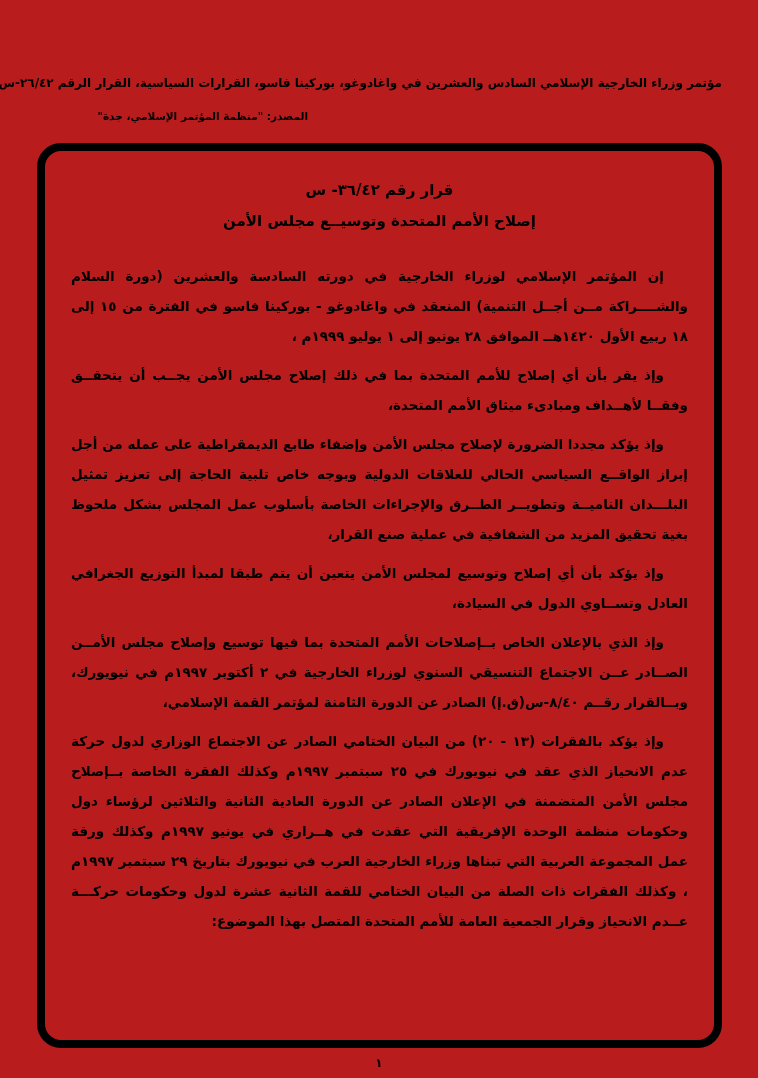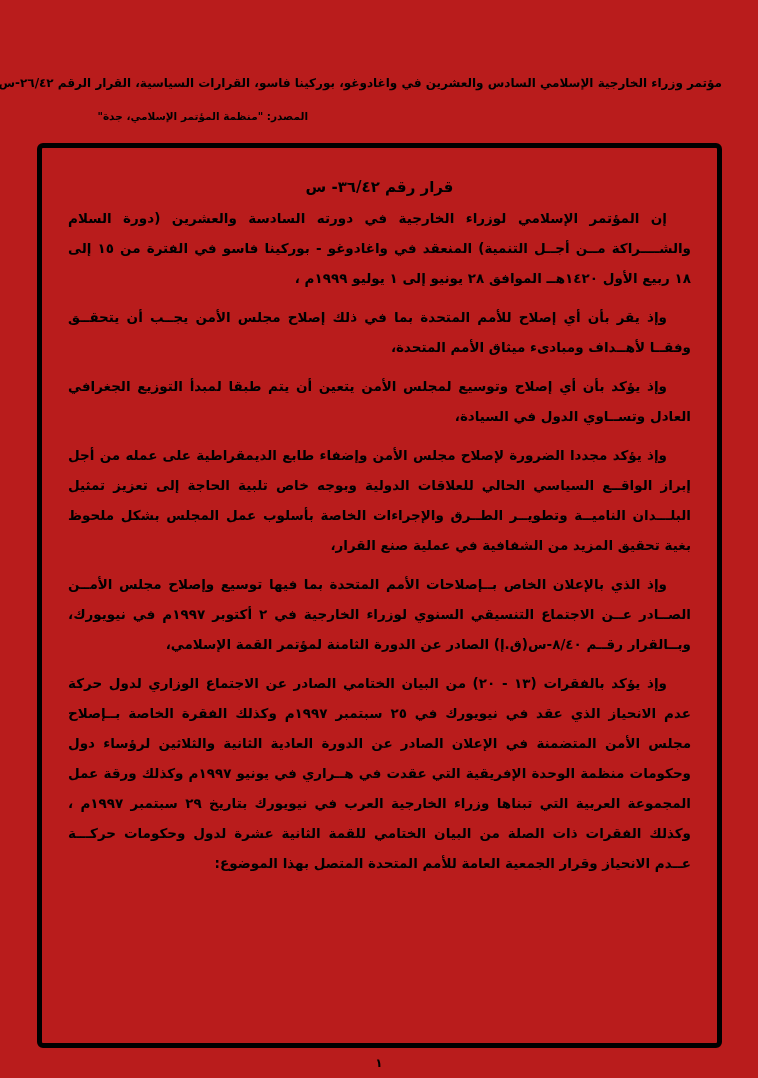--- a/index.html
+++ b/index.html
@@ -31,32 +31,33 @@
     font-weight: bold;
     white-space: nowrap;
   }
   .frame {
     position: absolute;
     left: 37px;
     top: 143px;
     width: 685px;
     height: 905px;
     box-sizing: border-box;
-    border: 5px solid #000000;
-    border-radius: 6px;
+    border: 8px solid #000000;
+    border-radius: 24px;
     padding: 24px 26px 0 26px;
     overflow: hidden;
   }
   .title-block { text-align: center; }
   .title-line {
     font-weight: bold;
     font-size: 15px;
     line-height: 31px;
   }
   .doc-body {
+    margin-top: 24px;
     font-size: 13.5px;
     font-weight: bold;
     line-height: 30px;
     text-align: justify;
   }
   .doc-body p {
     margin: 0 0 9px 0;
     text-indent: 24px;
   }
   .lead { font-weight: bold; }
@@ -76,27 +77,28 @@
 <div class="page">
 
   <div class="header-line">مؤتمر وزراء الخارجية الإسلامي السادس والعشرين في واغادوغو، بوركينا فاسو، القرارات السياسية، القرار الرقم ٢٦/٤٢-س</div>
 
   <div class="source-line">المصدر:  "منظمة المؤتمر الإسلامي، جدة"</div>
 
   <div class="frame">
 
     <div class="title-block">
       <div class="title-line">قرار رقم ٣٦/٤٢- س</div>
+      <div class="title-line">إصلاح الأمم المتحدة وتوسيــع مجلس الأمن</div>
     </div>
 
     <div class="doc-body">
       <p><span class="lead"></span> <span>إن المؤتمر الإسلامي لوزراء الخارجية في دورته السادسة والعشرين (دورة السلام والشــــراكة مــن أجــل التنمية) المنعقد في واغادوغو - بوركينا فاسو في الفترة من ١٥ إلى ١٨ ربيع الأول ١٤٢٠هــ الموافق ٢٨ يونيو إلى ١ يوليو ١٩٩٩م ،</span></p>
       <p><span class="lead">وإذ يقر</span> <span>بأن أي إصلاح للأمم المتحدة بما في ذلك إصلاح مجلس الأمن يجــب أن يتحقــق وفقــا لأهــداف ومبادىء ميثاق الأمم المتحدة،</span></p>
+      <p><span class="lead">وإذ يؤكد</span> <span>مجددا الضرورة لإصلاح مجلس الأمن وإضفاء طابع الديمقراطية على عمله من أجل إبراز الواقــع السياسي الحالي للعلاقات الدولية وبوجه خاص تلبية الحاجة إلى تعزيز تمثيل البلـــدان الناميــة وتطويــر الطــرق والإجراءات الخاصة بأسلوب عمل المجلس بشكل ملحوظ بغية تحقيق المزيد من الشفافية في عملية صنع القرار،</span></p>
       <p><span class="lead">وإذ يؤكد</span> <span>بأن أي إصلاح وتوسيع لمجلس الأمن يتعين أن يتم طبقا لمبدأ التوزيع الجغرافي العادل وتســاوي الدول في السيادة،</span></p>
-      <p><span class="lead">وإذ يؤكد</span> <span>مجددا الضرورة لإصلاح مجلس الأمن وإضفاء طابع الديمقراطية على عمله من أجل إبراز الواقــع السياسي الحالي للعلاقات الدولية وبوجه خاص تلبية الحاجة إلى تعزيز تمثيل البلـــدان الناميــة وتطويــر الطــرق والإجراءات الخاصة بأسلوب عمل المجلس بشكل ملحوظ بغية تحقيق المزيد من الشفافية في عملية صنع القرار،</span></p>
       <p><span class="lead">وإذ الذي</span> <span>بالإعلان الخاص بــإصلاحات الأمم المتحدة بما فيها توسيع وإصلاح مجلس الأمــن الصــادر عــن الاجتماع التنسيقي السنوي لوزراء الخارجية في ٢ أكتوبر ١٩٩٧م في نيويورك، وبــالقرار رقــم ٨/٤٠-س(ق.إ) الصادر عن الدورة الثامنة لمؤتمر القمة الإسلامي،</span></p>
       <p><span class="lead">وإذ يؤكد</span> <span>بالفقرات (١٣ - ٢٠) من البيان الختامي الصادر عن الاجتماع الوزاري لدول حركة عدم الانحياز الذي عقد في نيويورك في ٢٥ سبتمبر ١٩٩٧م وكذلك الفقرة الخاصة بــإصلاح مجلس الأمن المتضمنة في الإعلان الصادر عن الدورة العادية الثانية والثلاثين لرؤساء دول وحكومات منظمة الوحدة الإفريقية التي عقدت في هــراري في يونيو ١٩٩٧م وكذلك ورقة عمل المجموعة العربية التي تبناها وزراء الخارجية العرب في نيويورك بتاريخ ٢٩ سبتمبر ١٩٩٧م ، وكذلك الفقرات ذات الصلة من البيان الختامي للقمة الثانية عشرة لدول وحكومات حركـــة عــدم الانحياز وقرار الجمعية العامة للأمم المتحدة المتصل بهذا الموضوع:</span></p>
     </div>
 
   </div>
 
   <div class="page-number">١</div>
 
 </div>
 

